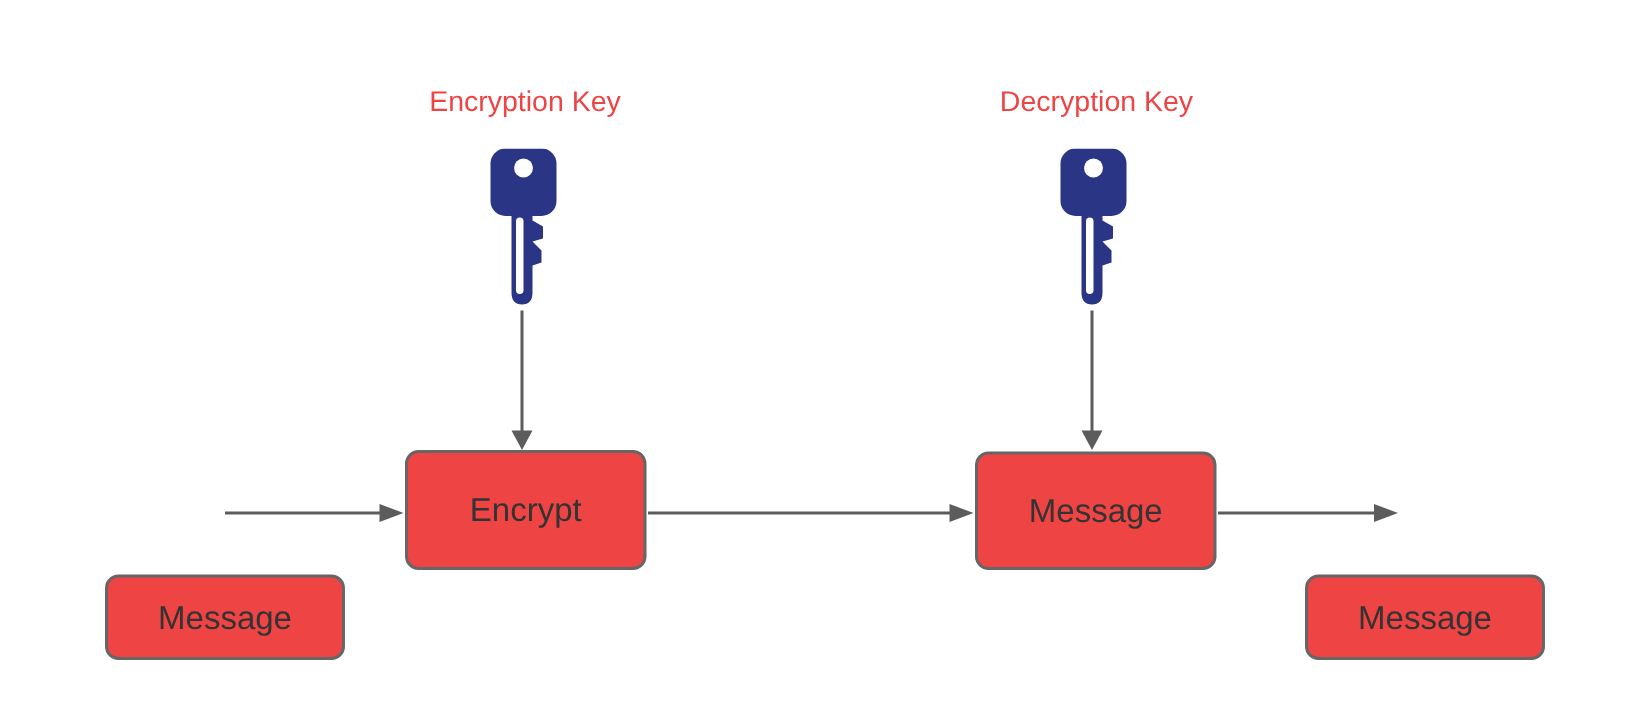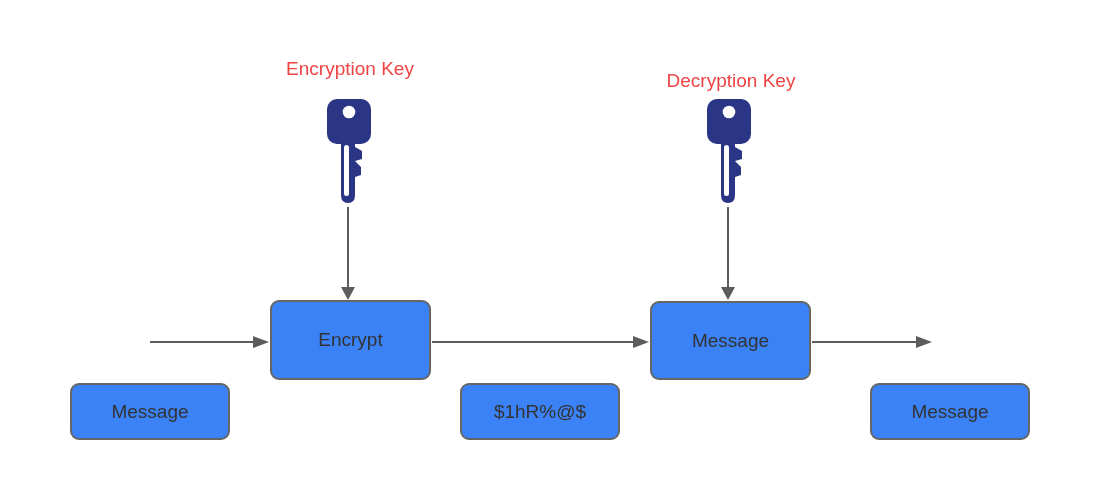--- a/index.html
+++ b/index.html
@@ -14,25 +14,25 @@
     position:absolute;
     width:240px;
     text-align:center;
     font-size:19px;
     color:#ef4444;
   }
   .box{
     position:absolute;
     border:2px solid #666;
     border-radius:9px;
-    background:#3b82f6;
+    background:#ef4444;
     display:flex;
     align-items:center;
     justify-content:center;
-    font-size:19px;
+    font-size:22px;
     color:#333;
     box-sizing:border-box;
   }
   .process-box{width:161px;height:80px;}
   .data-box{width:160px;height:57px;justify-content:center;}
   .hline{position:absolute;height:2px;background:#5c5c5c;}
   .vline{position:absolute;width:2px;background:#5c5c5c;}
   .head-right{
     position:absolute;width:0;height:0;
     border-top:6px solid transparent;
@@ -46,21 +46,21 @@
     border-top:13px solid #5c5c5c;
   }
   .key-icon{position:absolute;width:46px;height:106px;}
 </style>
 </head>
 <body>
 
 <div class="canvas">
 
   <div class="key-label" style="left:230px;top:58px;">Encryption Key</div>
-  <div class="key-label" style="left:611px;top:70px;">Decryption Key</div>
+  <div class="key-label" style="left:611px;top:58px;">Decryption Key</div>
 
   <svg class="key-icon" style="left:326px;top:99px;" viewBox="0 0 46 106">
     <g fill="#2b3585">
       <rect x="1" y="0" width="44" height="45" rx="10"></rect>
       <path d="M15,40 L29,40 L29,48 L36,52 L36,60 L29,62 L35,68 L35,76 L29,78 L29,96 Q29,104 22,104 Q15,104 15,96 Z"></path>
     </g>
     <circle cx="23" cy="13" r="6.3" fill="#ffffff"></circle>
     <rect x="18" y="46" width="5" height="51" rx="2.5" fill="#ffffff"></rect>
   </svg>
 
@@ -98,20 +98,17 @@
   <div class="box process-box" style="left:270px;top:300px;">
     <span>Encrypt</span>
   </div>
   <div class="box process-box" style="left:650px;top:301px;height:79px;">
     <span>Message</span>
   </div>
 
   <div class="box data-box" style="left:70px;top:383px;">
     <span>Message</span>
   </div>
-  <div class="box data-box" style="left:460px;top:383px;">
-    <span>$1hR%@$</span>
-  </div>
   <div class="box data-box" style="left:870px;top:383px;">
     <span>Message</span>
   </div>
 
 </div>
 
 </body></html>

